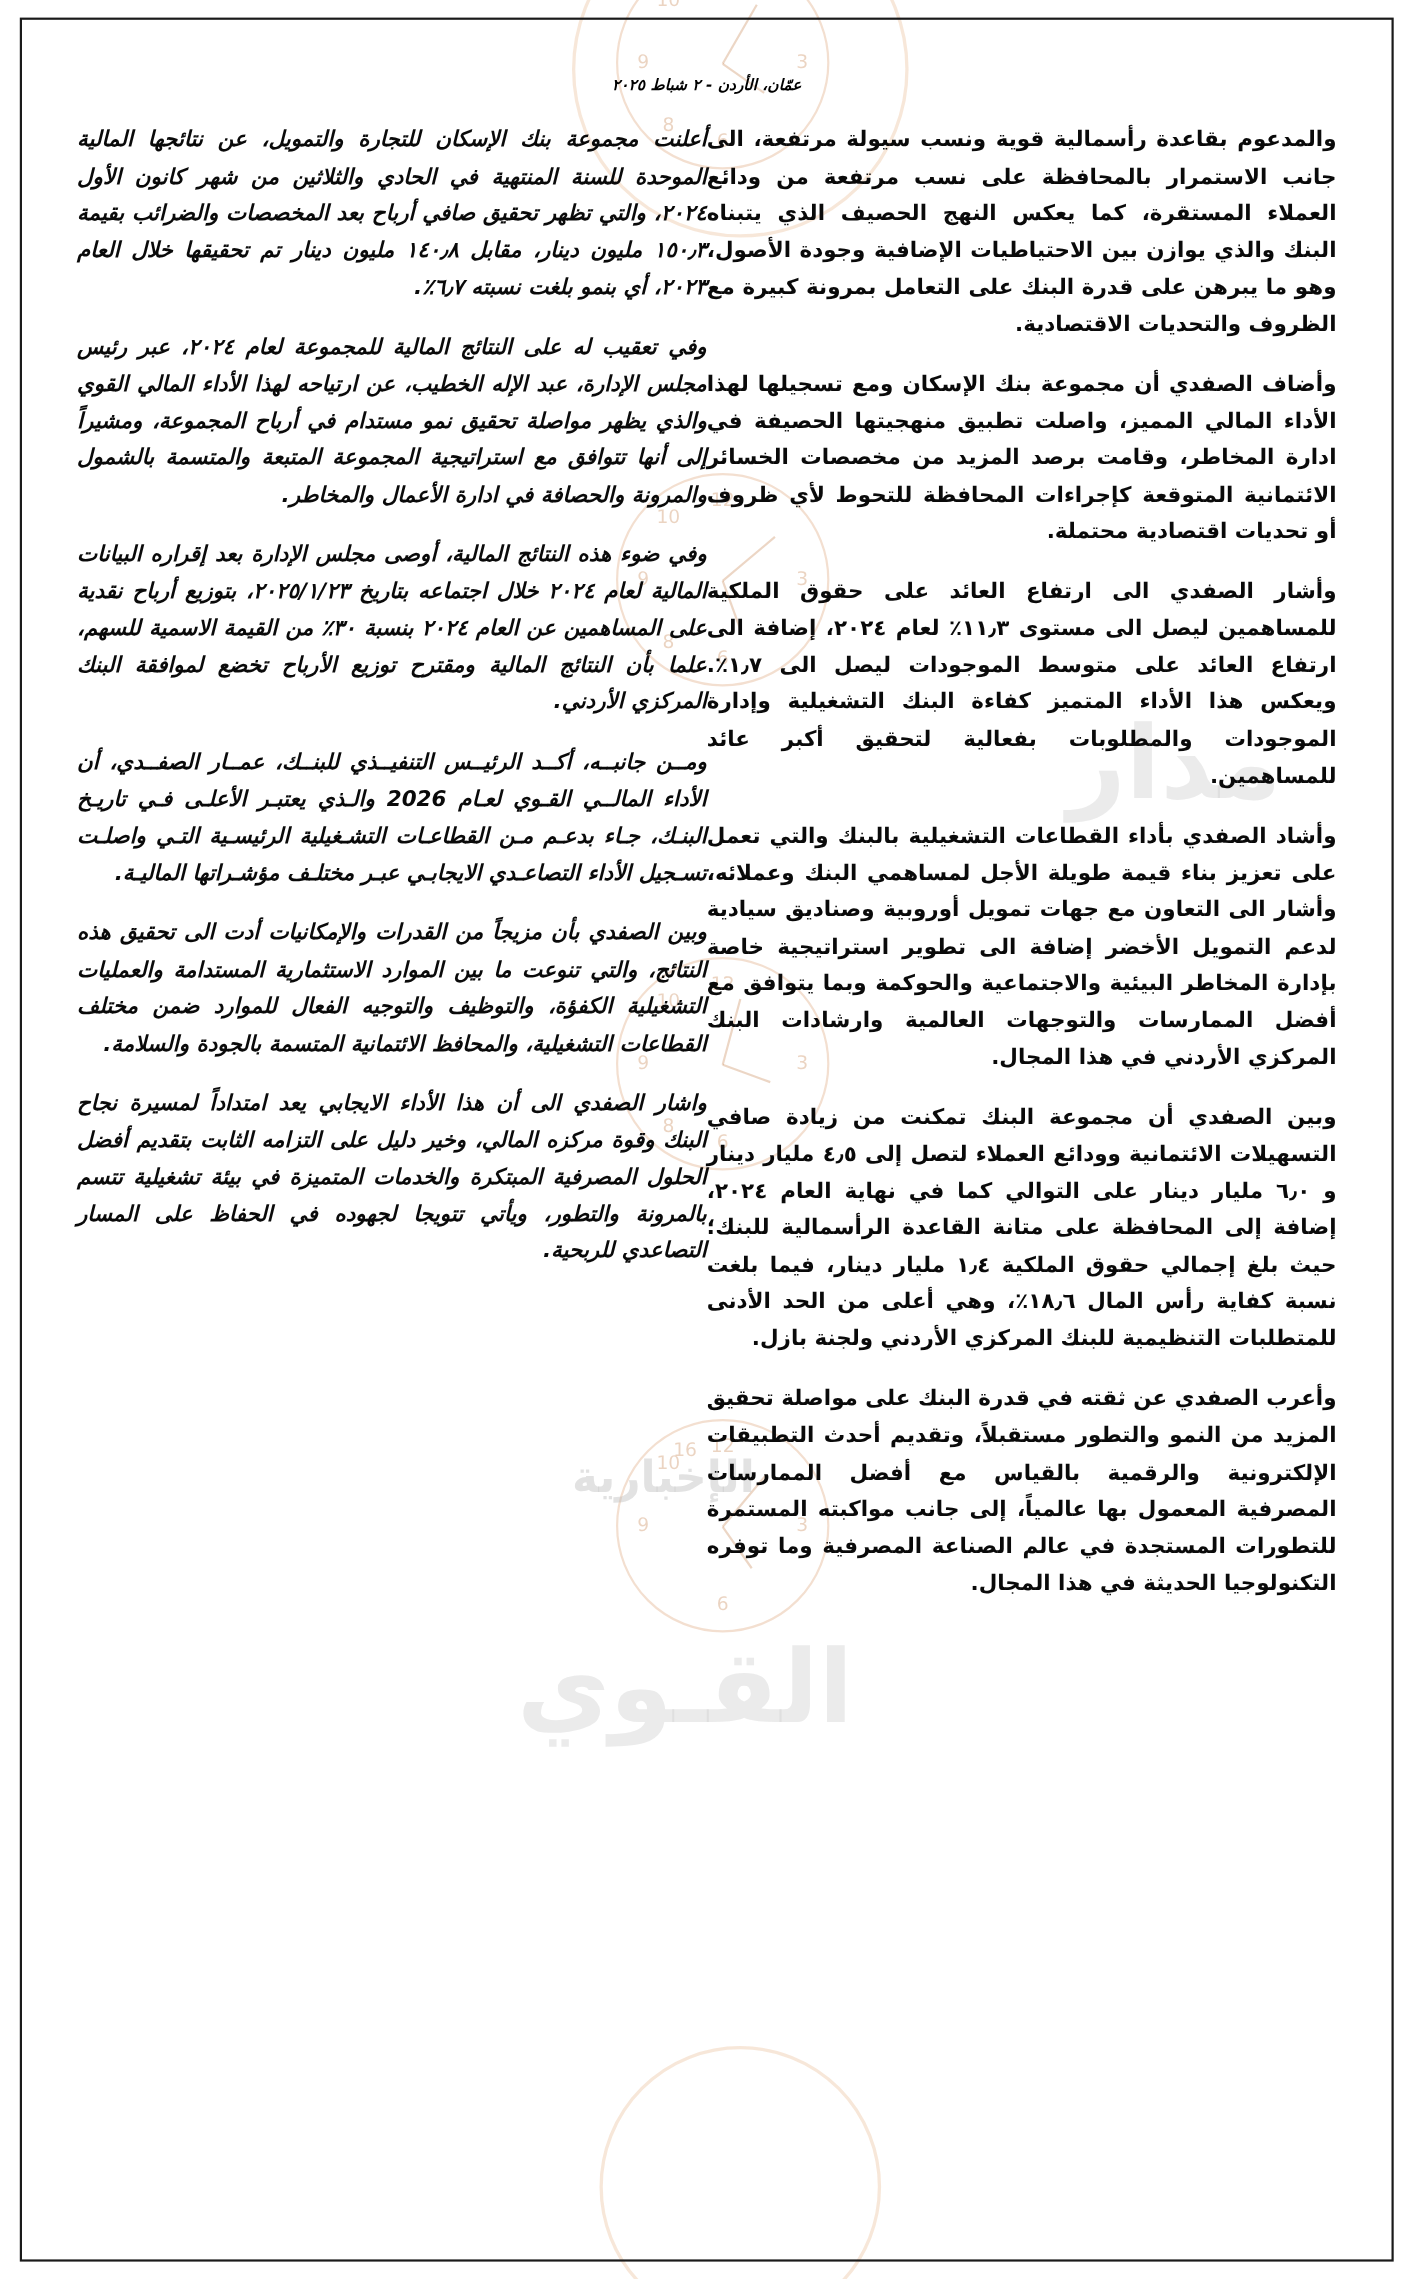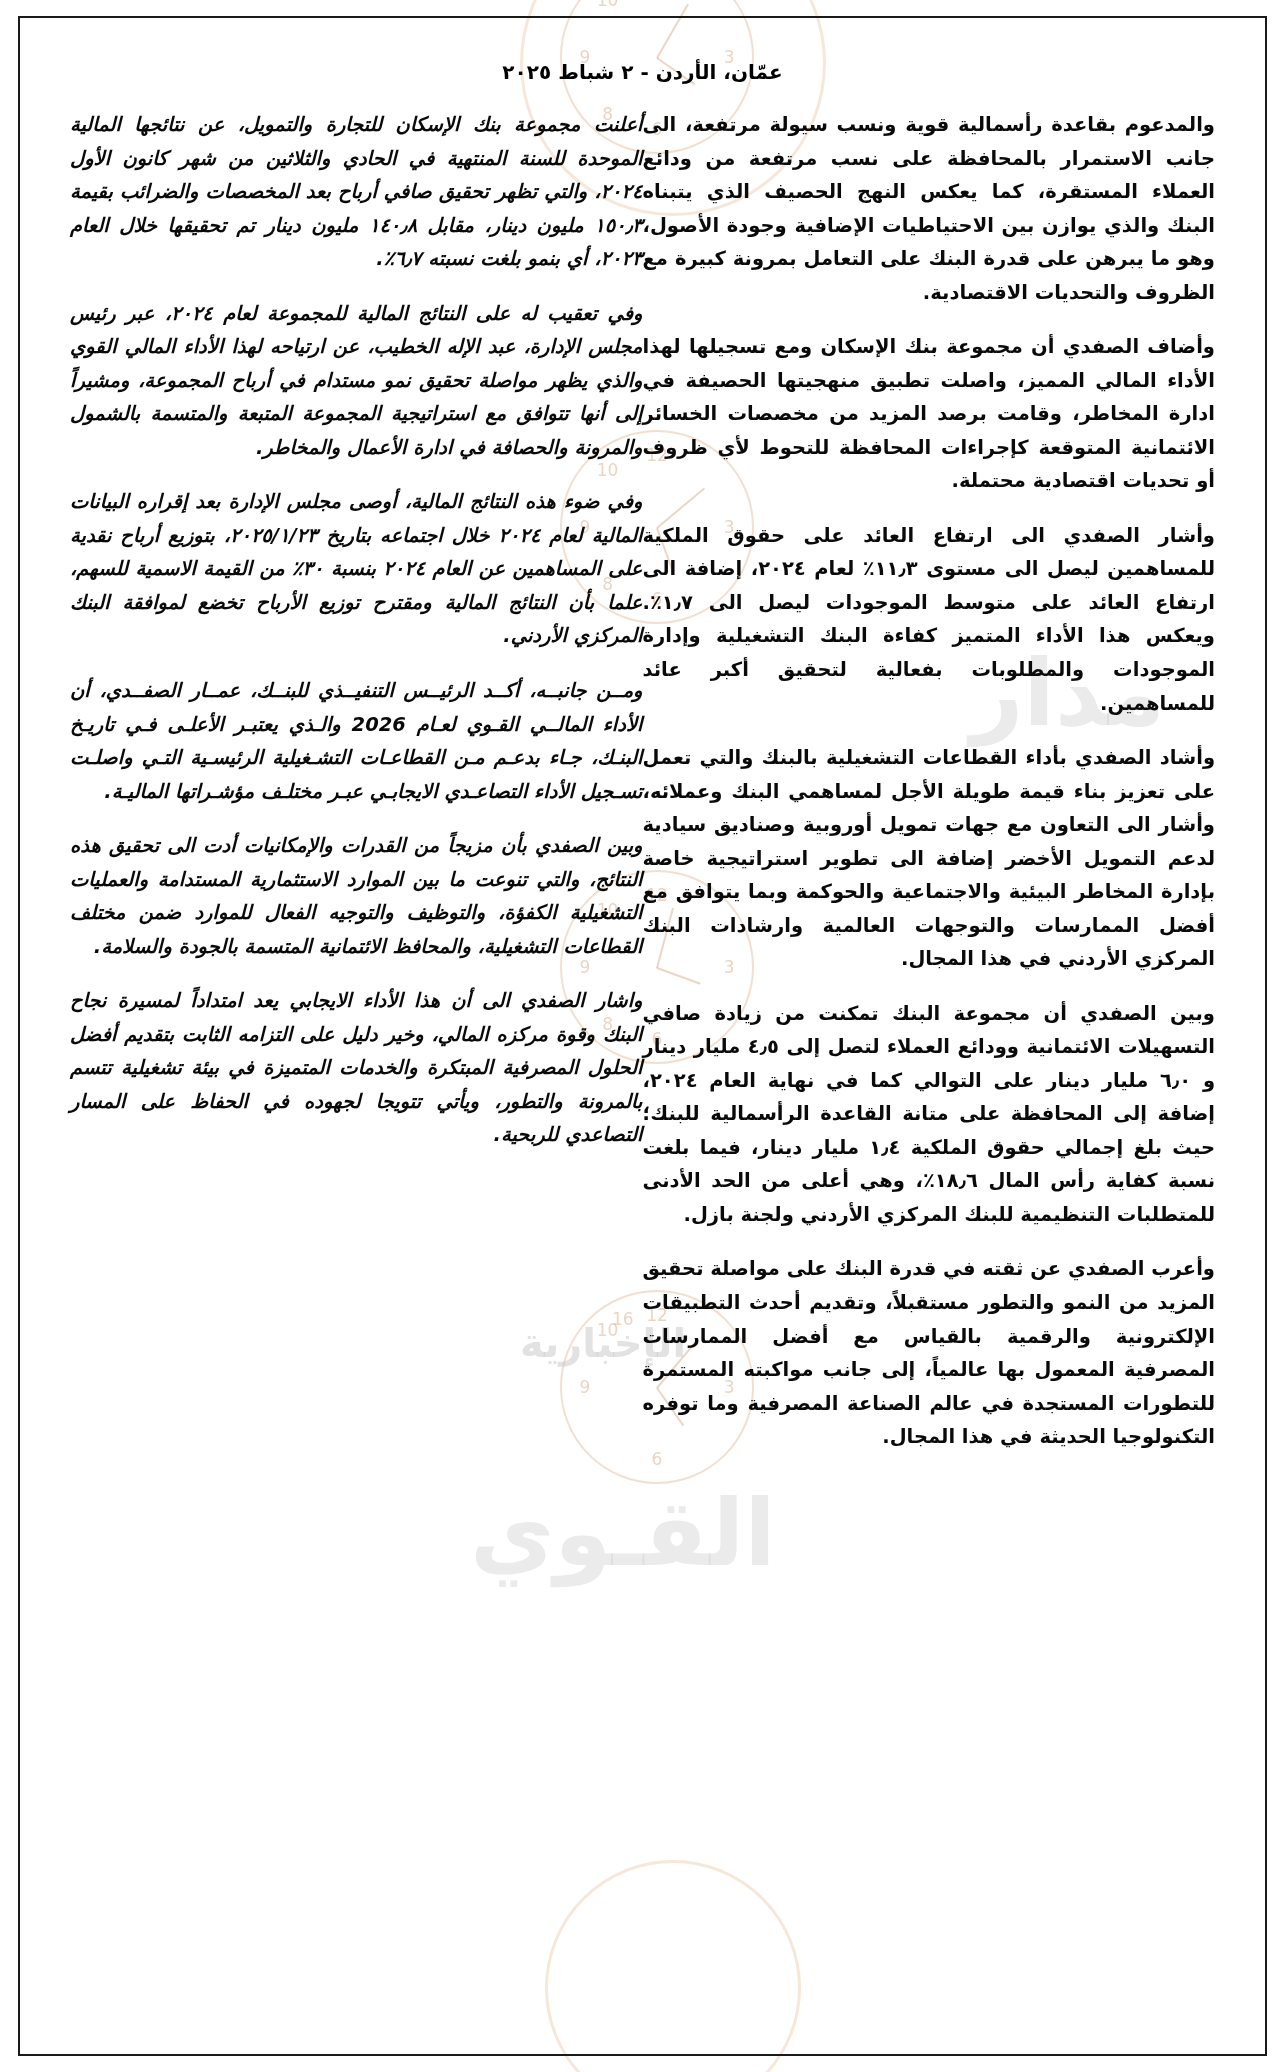--- a/index.html
+++ b/index.html
@@ -84,25 +84,26 @@
     font-weight: bold;
     font-size: 33px;
     line-height: 1.55;
     color: #000;
     letter-spacing: 0px;
     margin: 0 0 6px 0;
     word-spacing: 4px;
   }
   .dateline {
     text-align: center;
-    font-size: 20px;
+    font-size: 14px;
     font-weight: bold;
     color: #000;
-    margin: 18px 0 24px 0;
+    margin: 28px 0 24px 0;
     letter-spacing: 0.5px;
+    font-style: italic;
   }
   .columns {
     display: flex;
     flex-direction: row;
     gap: 0px;
     align-items: flex-start;
   }
   .col {
     width: 50%;
     box-sizing: border-box;

